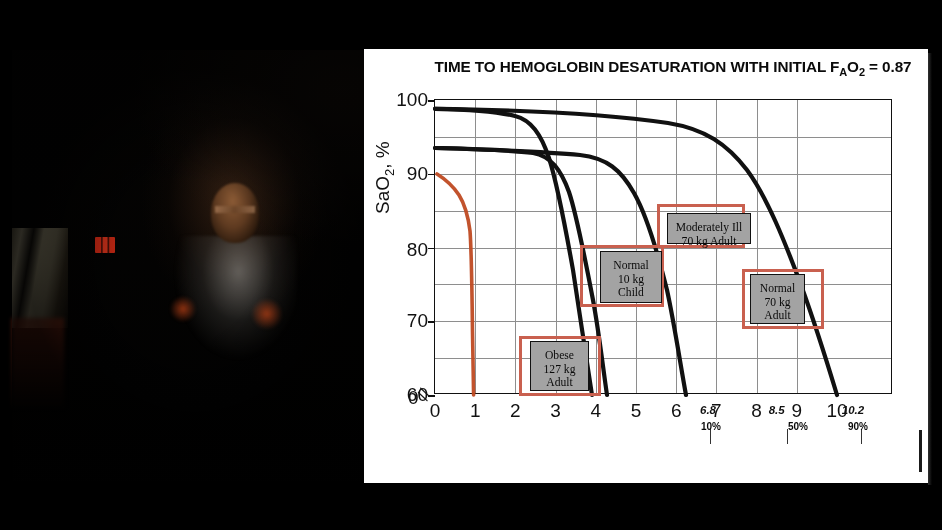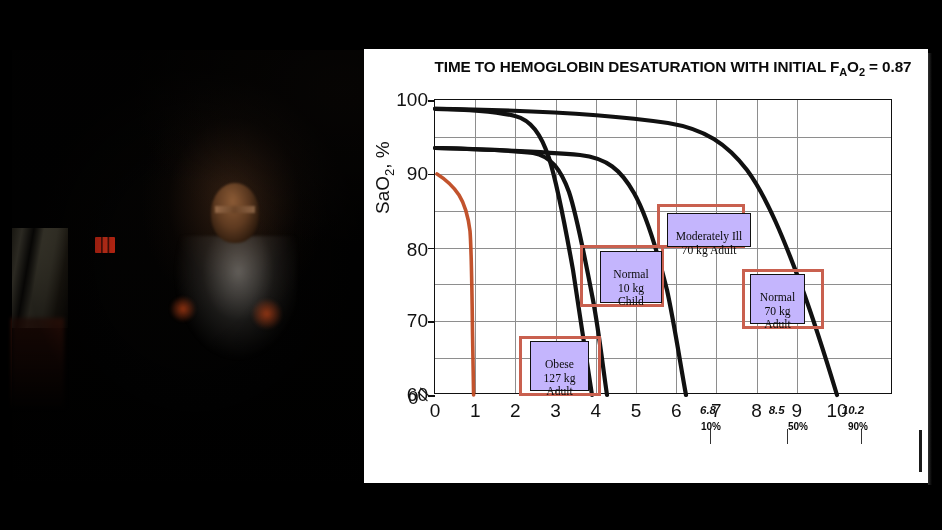--- a/index.html
+++ b/index.html
@@ -140,23 +140,23 @@
   }
   #zero-label { position: absolute; left: 44px; top: 338px; font-size: 19px; color: #111; }
 
   
   .callout { position: absolute; }
   .callout .halo {
     position: absolute; inset: 0;
     border: 3.2px solid #c9604f; background: transparent;
   }
   .callout .inner {
-    position: absolute; border: 1.7px solid #111; background: #c4b5fd;
+    position: absolute; border: 1.7px solid #111; background: #a3a3a3;
     font-family: "Liberation Serif", serif; font-size: 11.6px; color: #0a0a0a;
-    line-height: 1.18; text-align: center; padding: 16px 5px; white-space: nowrap;
+    line-height: 1.18; text-align: center; padding: 7px 5px; white-space: nowrap;
   }
 
   #succ-box {
     position: absolute; left: 719px; top: 384px; width: 140px; height: 46px;
     border: 1.3px solid #111; background: #fff; z-index: 6;
     font-size: 8.4px; font-weight: bold; color: #0a0a0a; line-height: 1.3;
     text-align: center; padding-top: 3px;
   }
   .pct-label {
     position: absolute; font-size: 10px; font-weight: bold; color: #0a0a0a; z-index: 6;

